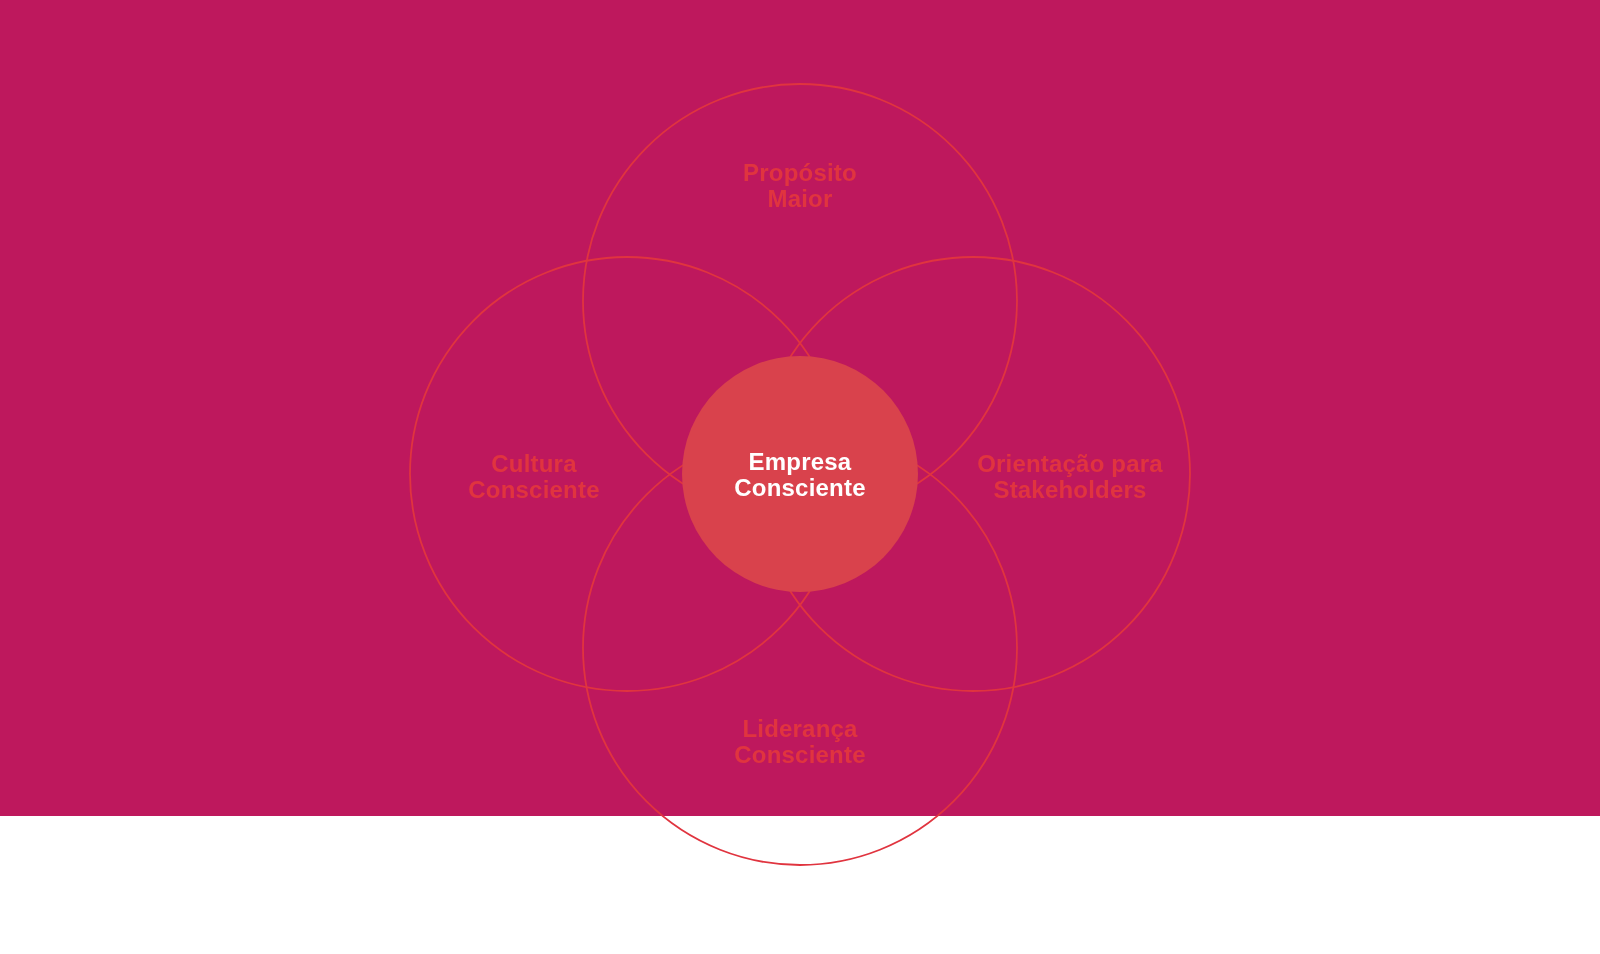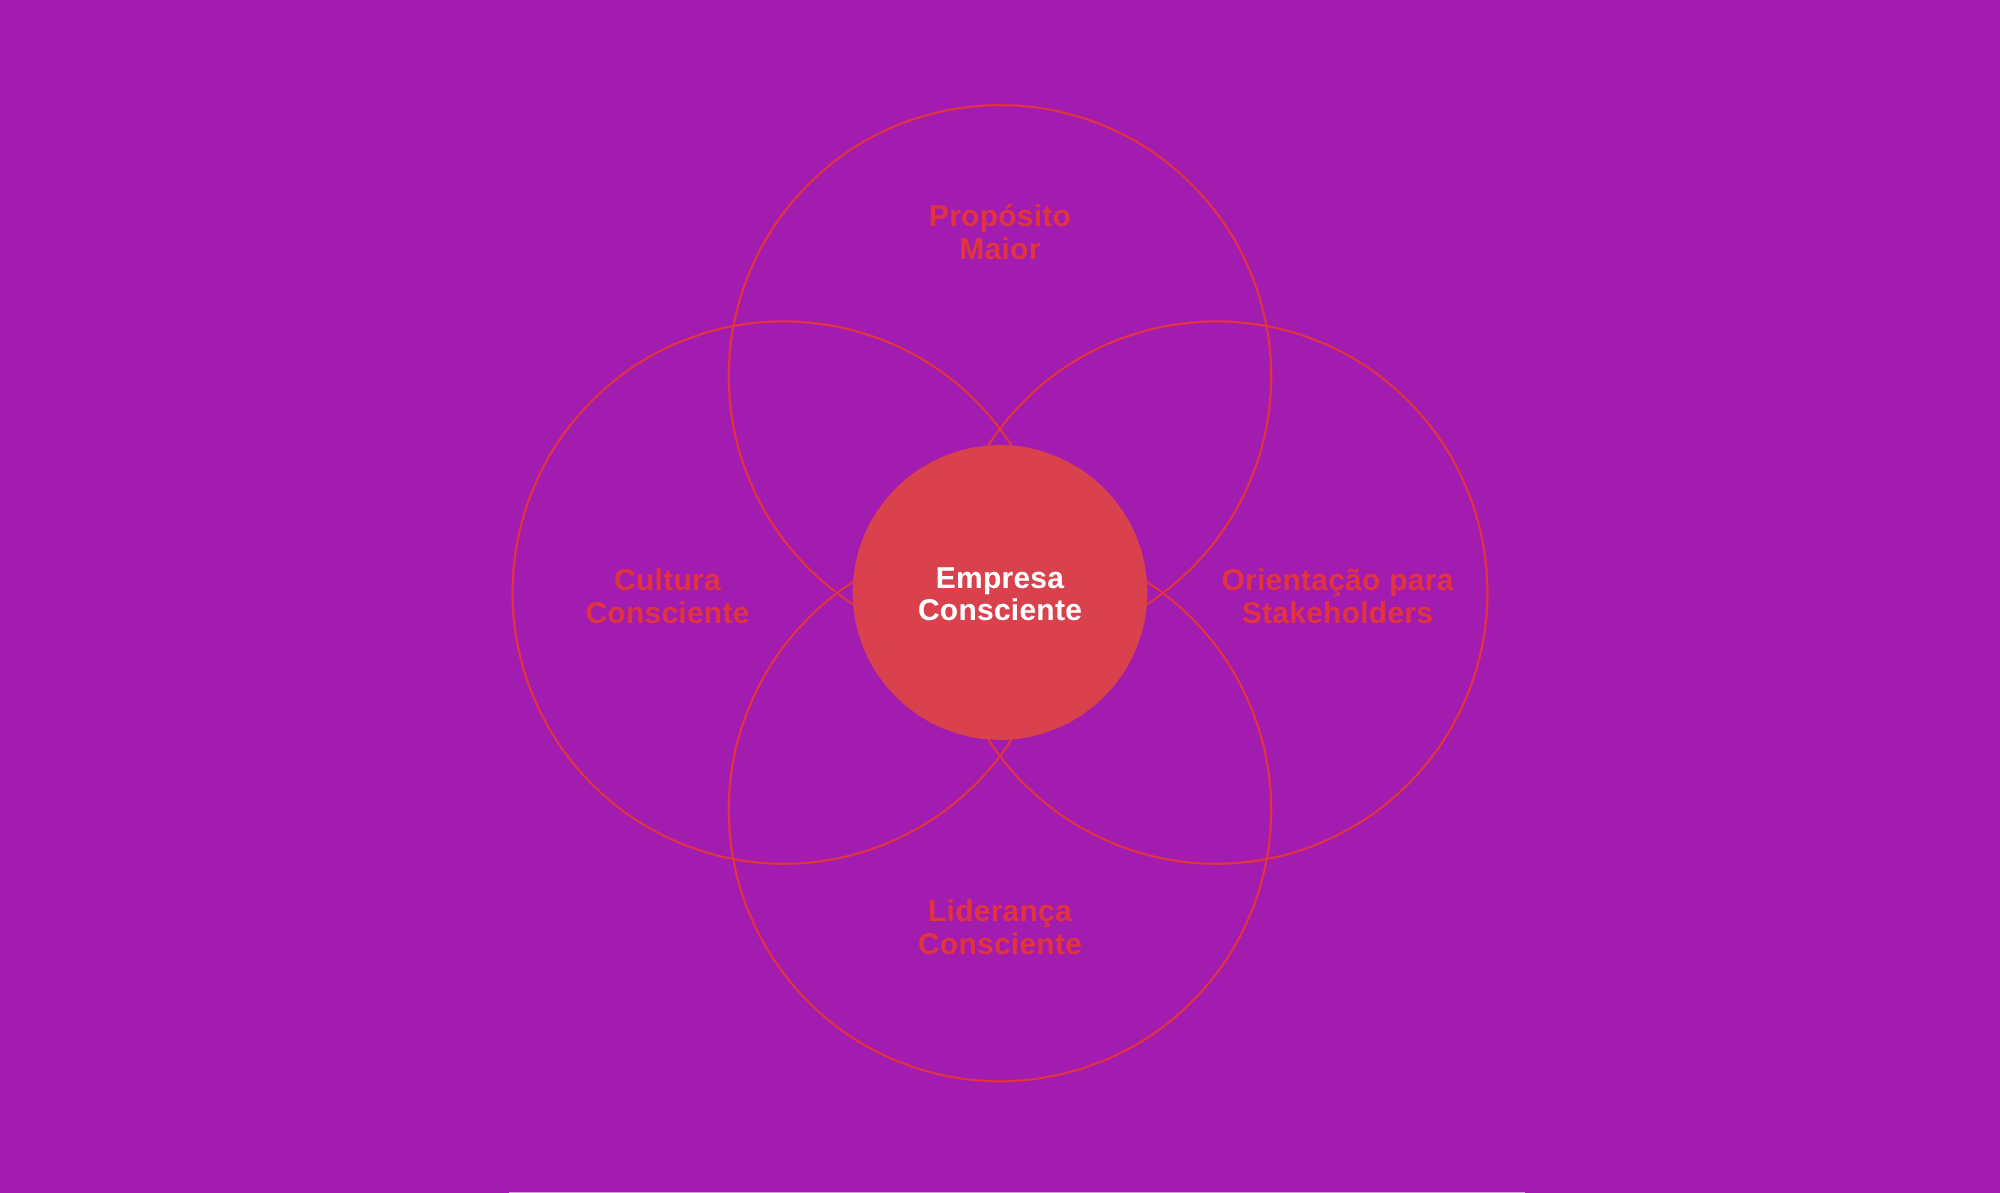--- a/index.html
+++ b/index.html
@@ -6,22 +6,22 @@
     margin: 0;
     padding: 0;
     width: 1600px;
     height: 954px;
     background: #ffffff;
     overflow: hidden;
   }
   .stage {
     position: relative;
     width: 1600px;
-    height: 954px;
-    background: #a21caf;
+    height: 816px;
+    background: #be185d;
   }
   svg {
     display: block;
   }
   .ring {
     fill: none;
     stroke-width: 1.8;
   }
   .label {
     font-family: "Liberation Sans", "DejaVu Sans", sans-serif;

